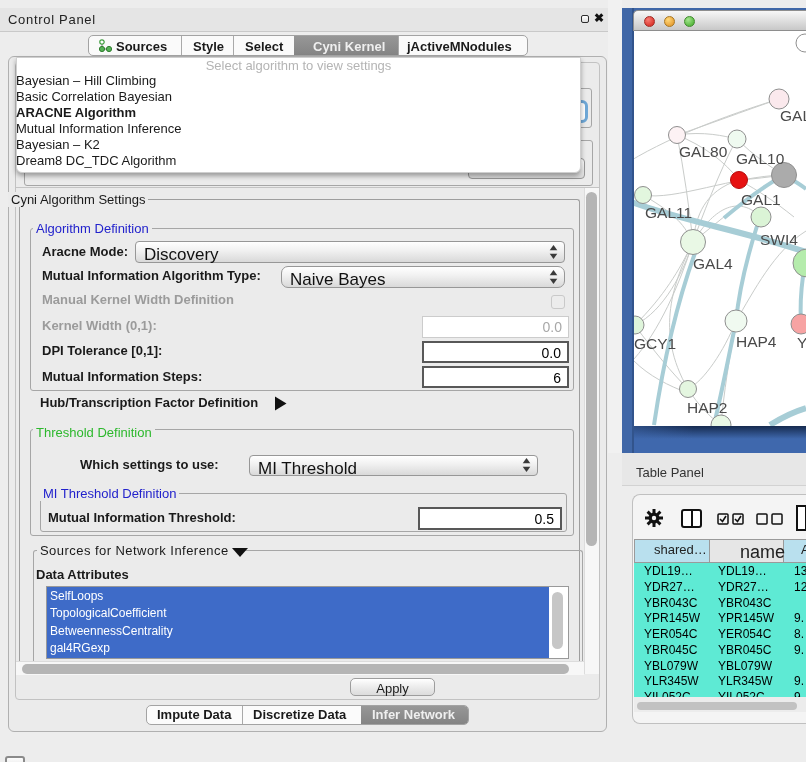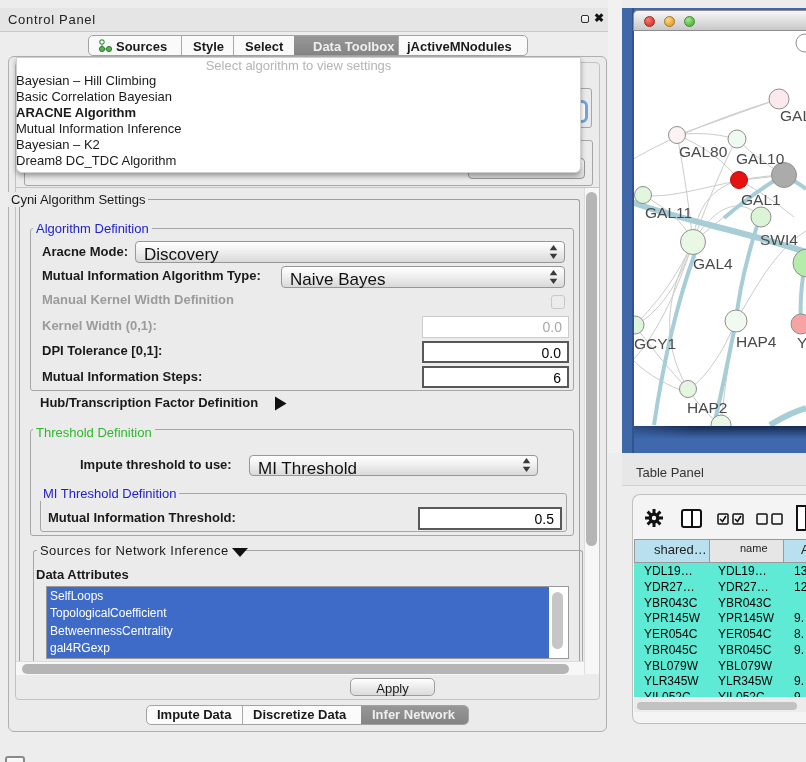--- a/index.html
+++ b/index.html
@@ -42,21 +42,21 @@
 <svg class="abs" style="left:99px;top:39px;" width="13" height="14" viewBox="0 0 13 14">
   <line x1="3" y1="3" x2="3" y2="10" stroke="#7a7a7a" stroke-width="1"></line>
   <line x1="3" y1="10" x2="10" y2="10" stroke="#7a7a7a" stroke-width="1"></line>
   <circle cx="3" cy="3" r="2.2" fill="#fff" stroke="#3f9e3f" stroke-width="1.2"></circle>
   <circle cx="3" cy="10" r="2.6" fill="#57b357" stroke="#2e7d2e" stroke-width="1"></circle>
   <circle cx="10" cy="10" r="2.6" fill="#57b357" stroke="#2e7d2e" stroke-width="1"></circle>
 </svg>
 <div class="lbl b" style="left:116px;top:39px;">Sources</div>
 <div class="lbl b" style="left:193px;top:39px;">Style</div>
 <div class="lbl b" style="left:245px;top:39px;">Select</div>
-<div class="lbl b" style="left:313px;top:39px;color:#efefef;">Data Toolbox</div>
+<div class="lbl b" style="left:313px;top:39px;color:#efefef;">Cyni Kernel</div>
 <div class="lbl b" style="left:407px;top:39px;">jActiveMNodules</div>
 
 <div class="grp" style="left:24px;top:88px;width:568px;height:40px;"></div>
 <div class="abs" style="left:468px;top:100px;width:120px;height:23px;border:3px solid #6ea7d6;border-radius:6px;background:#fff;"></div>
 <div class="grp" style="left:24px;top:140px;width:569px;height:46px;"></div>
 <div class="combo" style="left:468px;top:158px;width:117px;height:21px;"></div>
 
 <div class="abs" style="left:16px;top:57px;width:565px;height:116px;background:#fff;border:1px solid #cfcfcf;border-radius:0 0 6px 6px;box-shadow:0 3px 5px rgba(0,0,0,0.35);"></div>
 <div class="abs" style="left:16px;top:58px;width:565px;text-align:center;font-size:13px;color:#b4b4b4;">Select algorithm to view settings</div>
 <div class="lbl" style="left:16px;top:73px;">Bayesian – Hill Climbing</div>
@@ -76,21 +76,21 @@
 
 <div class="lbl b" style="left:42px;top:243.5px;">Aracne Mode:</div>
 <div class="combo" style="left:135px;top:240.5px;width:430px;height:22px;">
   <span class="ct">Discovery</span>
     <svg class="ar" viewBox="0 0 9 16">
       <polygon points="4.5,1 8.3,6.3 0.7,6.3" fill="#3a3a3a"></polygon>
       <polygon points="0.7,9.7 8.3,9.7 4.5,15" fill="#3a3a3a"></polygon>
     </svg>
   </div>
 <div class="lbl b" style="left:42px;top:267.5px;">Mutual Information Algorithm Type:</div>
-<div class="combo" style="left:281px;top:265.5px;width:284px;height:22px;">
+<div class="combo" style="left:281px;top:265.5px;width:284px;height:22px;border-radius:7px;">
   <span class="ct">Naive Bayes</span>
     <svg class="ar" viewBox="0 0 9 16">
       <polygon points="4.5,1 8.3,6.3 0.7,6.3" fill="#3a3a3a"></polygon>
       <polygon points="0.7,9.7 8.3,9.7 4.5,15" fill="#3a3a3a"></polygon>
     </svg>
   </div>
 <div class="lbl b gray" style="left:42px;top:291.5px;">Manual Kernel Width Definition</div>
 <div class="abs" style="left:551px;top:295px;width:14px;height:14px;border:1px solid #c9c9c9;border-radius:3px;background:#ececec;"></div>
 <div class="lbl b gray" style="left:42px;top:317.5px;">Kernel Width (0,1):</div>
 <div class="tf" style="left:422px;top:316px;width:147px;height:22px;border:1px solid #cccccc;">
@@ -105,21 +105,21 @@
     <span class="v">6</span>
   </div>
 
 <div class="lbl b" style="left:40px;top:394.5px;">Hub/Transcription Factor Definition</div>
 <svg class="abs" style="left:274px;top:396px;" width="14" height="16">
     <polygon points="1,0.5 12.5,7.5 1,14.5" fill="#111"></polygon>
   </svg>
 
 <div class="grp" style="left:30px;top:429px;width:544px;height:107px;"></div>
 <div class="grplbl" style="left:33px;top:424.5px;color:#2db82d;">Threshold Definition</div>
-<div class="lbl b" style="left:80px;top:456.5px;">Impute threshold to use:</div>
+<div class="lbl b" style="left:80px;top:456.5px;">Which settings to use:</div>
 <div class="combo" style="left:237px;top:454.5px;width:289px;height:21px;margin-left:12px;">
   <span class="ct">MI Threshold</span>
     <svg class="ar" viewBox="0 0 9 16">
       <polygon points="4.5,1 8.3,6.3 0.7,6.3" fill="#3a3a3a"></polygon>
       <polygon points="0.7,9.7 8.3,9.7 4.5,15" fill="#3a3a3a"></polygon>
     </svg>
   </div>
 
 <div class="grp" style="left:40px;top:493px;width:527px;height:39px;"></div>
 <div class="grplbl" style="left:40px;top:486px;color:#2222cc;">MI Threshold Definition</div>
@@ -285,21 +285,21 @@
 </svg>
 <svg class="abs" style="left:796px;top:505px;" width="10" height="26" viewBox="0 0 10 26">
   <path d="M1,1 L10,1 L10,25 L1,25 Z" fill="#fff" stroke="#111" stroke-width="2"></path>
 </svg>
 
 <div class="abs" style="left:634px;top:539px;width:172px;height:173px;background:#5eead4;overflow:hidden;">
   <div class="abs" style="left:0;top:0;width:76px;height:24px;background:#b9e0ee;border:1px solid #9a9a9a;box-sizing:border-box;"></div>
   <div class="abs" style="left:76px;top:0;width:74px;height:24px;background:#e6e6e6;border:1px solid #9a9a9a;border-left:none;box-sizing:border-box;"></div>
   <div class="abs" style="left:150px;top:0;width:24px;height:24px;background:#b9e0ee;border:1px solid #9a9a9a;border-left:none;box-sizing:border-box;"></div>
   <div class="abs" style="left:20px;top:3px;font-size:13px;color:#222;">shared…</div>
-  <div class="abs" style="left:106px;top:3px;font-size:11px;color:#222;">name</div>
+  <div class="abs" style="left:106px;top:3px;font-size:18px;color:#222;">name</div>
     <div class="abs" style="left:167px;top:3px;font-size:13px;color:#222;">A</div>
   <div class="abs" style="left:10px;top:25px;font-size:12px;color:#000;line-height:15.75px;">YDL19…<br>YDR27…<br>YBR043C<br>YPR145W<br>YER054C<br>YBR045C<br>YBL079W<br>YLR345W<br>YIL052C</div>
   <div class="abs" style="left:84px;top:25px;font-size:12px;color:#000;line-height:15.75px;">YDL19…<br>YDR27…<br>YBR043C<br>YPR145W<br>YER054C<br>YBR045C<br>YBL079W<br>YLR345W<br>YIL052C</div>
   <div class="abs" style="left:160px;top:25px;font-size:12px;color:#000;line-height:15.75px;">13<br>12<br><br>9.<br>8.<br>9.<br><br>9.<br>9.</div>
   <div class="abs" style="left:0;top:158px;width:172px;height:15px;background:#ececec;"></div>
   <div class="vthumb" style="left:3px;top:163px;width:160px;height:8px;background:#c2c2c2;"></div>
 </div>
 
 <div class="abs" style="left:622px;top:0;width:184px;height:8px;background:#ededed;"></div>
 

